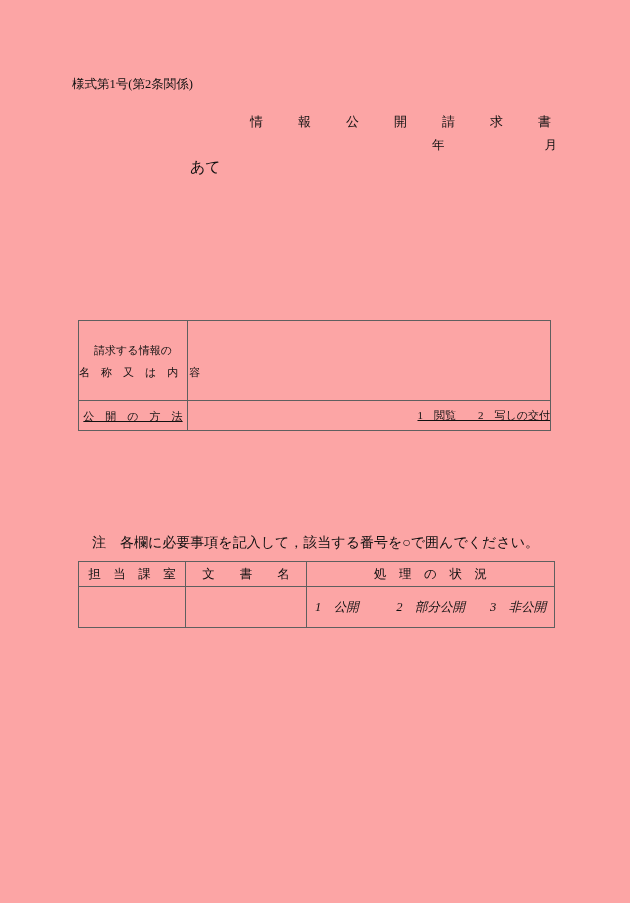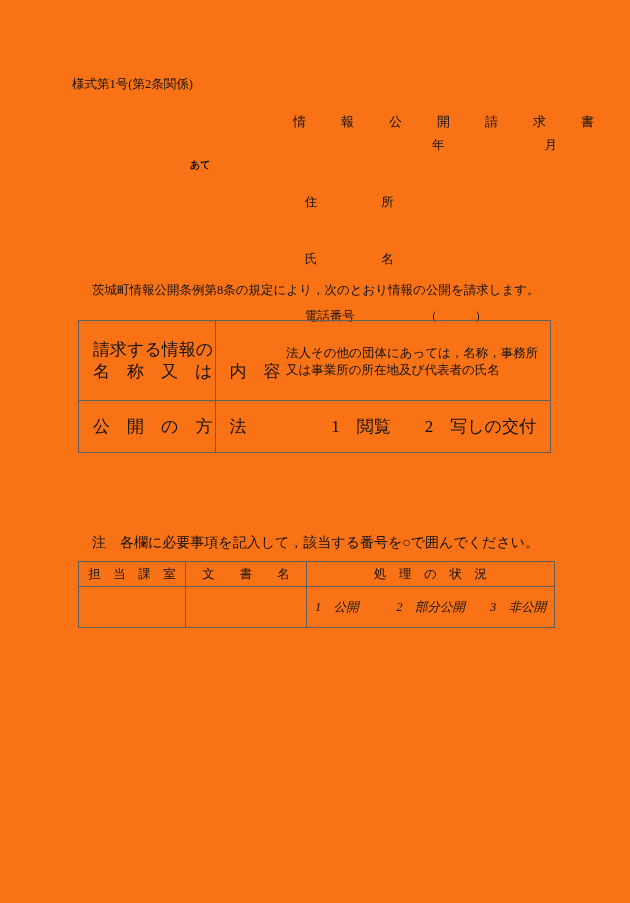--- a/index.html
+++ b/index.html
@@ -9,52 +9,50 @@
     background: #ffffff;
   }
   body {
     font-family: "Liberation Serif", "DejaVu Serif", serif;
     color: #111111;
   }
   .page {
     position: relative;
     width: 630px;
     height: 903px;
-    background: #f97316;
+    background: #fca5a5;
     overflow: hidden;
     box-sizing: border-box;
   }
 
   
   .abs { position: absolute; white-space: pre; }
 
   
   .form-no {
     left: 72px;
     top: 76px;
     font-size: 12.5px;
   }
   .doc-title {
     left: 250px;
     top: 113px;
     font-size: 13px;
     letter-spacing: 11px;
-    margin-left: 43px;
   }
   .date-line {
     left: 432px;
     top: 137px;
     font-size: 12.5px;
     letter-spacing: 25px;
   }
   .addressee {
     left: 190px;
     top: 158px;
-    font-size: 10px;
-    font-weight: bold;
+    font-size: 15px;
   }
 
   
   .applicant { position: absolute; left: 286px; top: 174px; font-size: 12.5px; }
   .applicant .row { white-space: pre; line-height: 19px; }
   .applicant .lbl2 { letter-spacing: 13px; }
   .applicant .paren { margin-left: 70px; letter-spacing: 0; }
   .applicant .note-row { line-height: 17px; }
 
   
@@ -68,37 +66,37 @@
   .main-table {
     position: absolute;
     left: 78px;
     top: 320px;
     width: 473px;
     border-collapse: collapse;
     table-layout: fixed;
   }
   .main-table td {
     border: 1px solid #5f5f5f;
-    padding: 14px;
+    padding: 0;
     vertical-align: middle;
-    font-size: 17px;
+    font-size: 11px;
   }
   .main-table .lbl-cell {
     width: 108px;
     text-align: center;
     line-height: 22px;
   }
   .main-table .lbl-cell .l1,
   .main-table .lbl-cell .l2 { display: block; white-space: pre; }
   .main-table .val-cell {
     padding-left: 14px;
     text-align: right;
   }
   .row-name   { height: 80px; }
-  .row-method { height: 30px; }
+  .row-method { height: 30px; text-decoration: underline; }
   .row-purpose{ height: 86px; }
 
   
   .note {
     left: 92px;
     top: 534px;
     font-size: 14px;
   }
 
   
@@ -131,35 +129,21 @@
 <div class="page">
 
   <div class="abs form-no">様式第1号(第2条関係)</div>
 
   <div class="abs doc-title">情　報　公　開　請　求　書</div>
 
   <div class="abs date-line">年　　月　　日</div>
 
   <div class="abs addressee">あて</div>
 
-  <div class="applicant">
-    <div class="row">
-      <span class="lbl2">住　　所</span>
-    </div>
-    <div class="row">
-      <span class="lbl2">氏　　名</span>
-    </div>
-    <div class="row">
-      <span>電話番号</span><span class="paren">（　　　）</span>
-    </div>
-    <div class="row note-row">法人その他の団体にあっては，名称，事務所</div>
-    <div class="row note-row">又は事業所の所在地及び代表者の氏名</div>
-  </div>
 
-  <div class="abs lead">茨城町情報公開条例第8条の規定により，次のとおり情報の公開を請求します。</div>
 
   <table class="main-table">
     <tbody>
       <tr class="row-name">
         <td class="lbl-cell">
           <span class="l1">請求する情報の</span>
           <span class="l2">名　称　又　は　内　容</span>
         </td>
         <td class="val-cell"></td>
       </tr>

